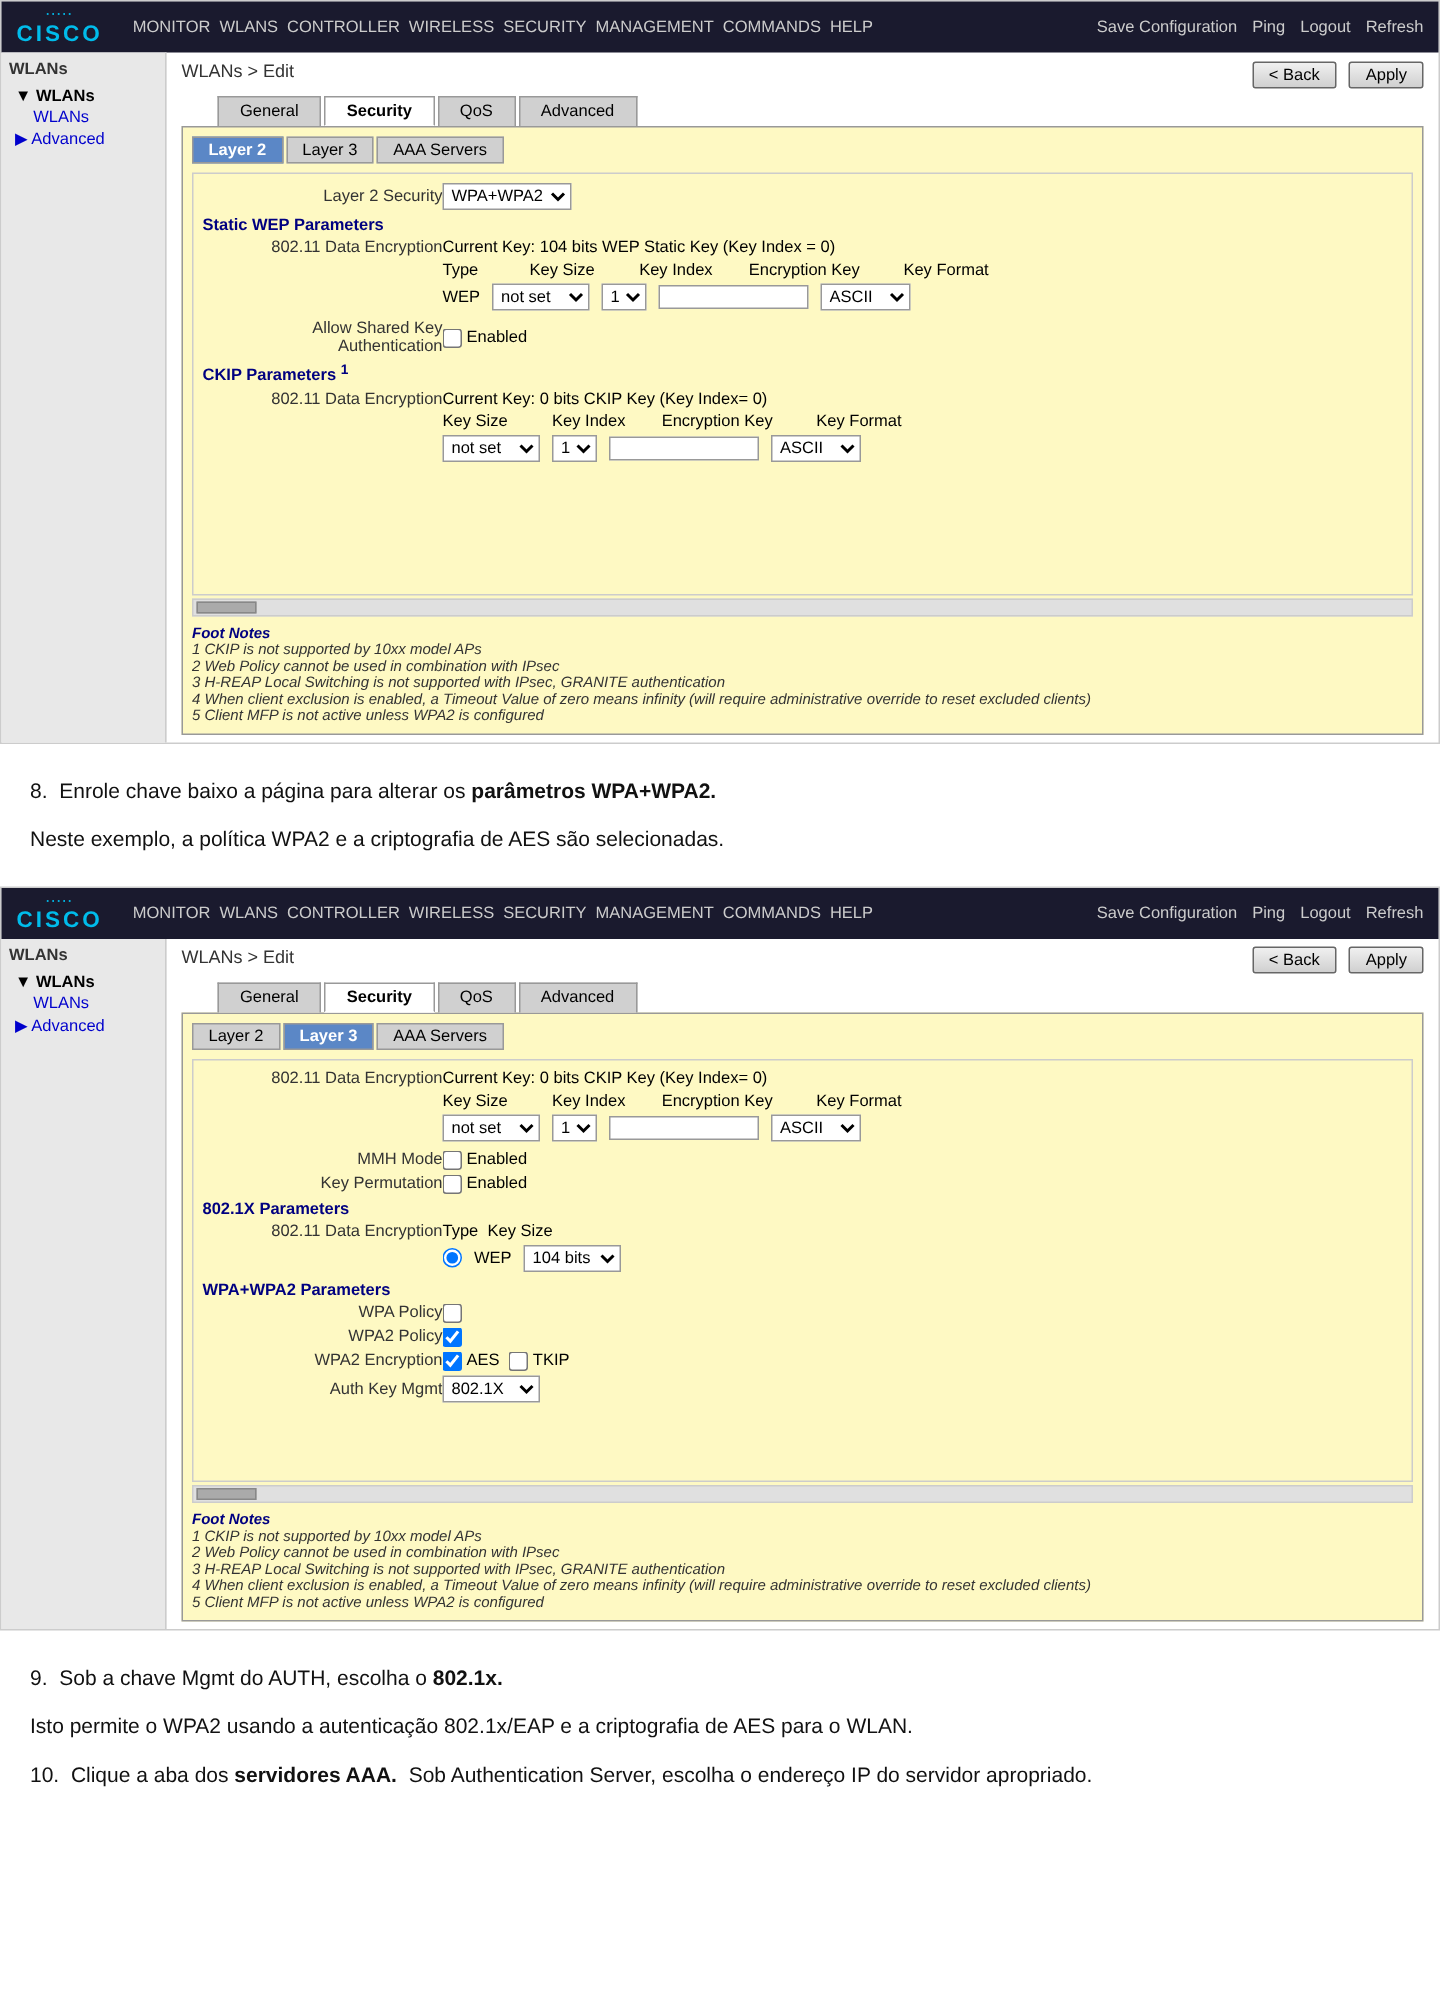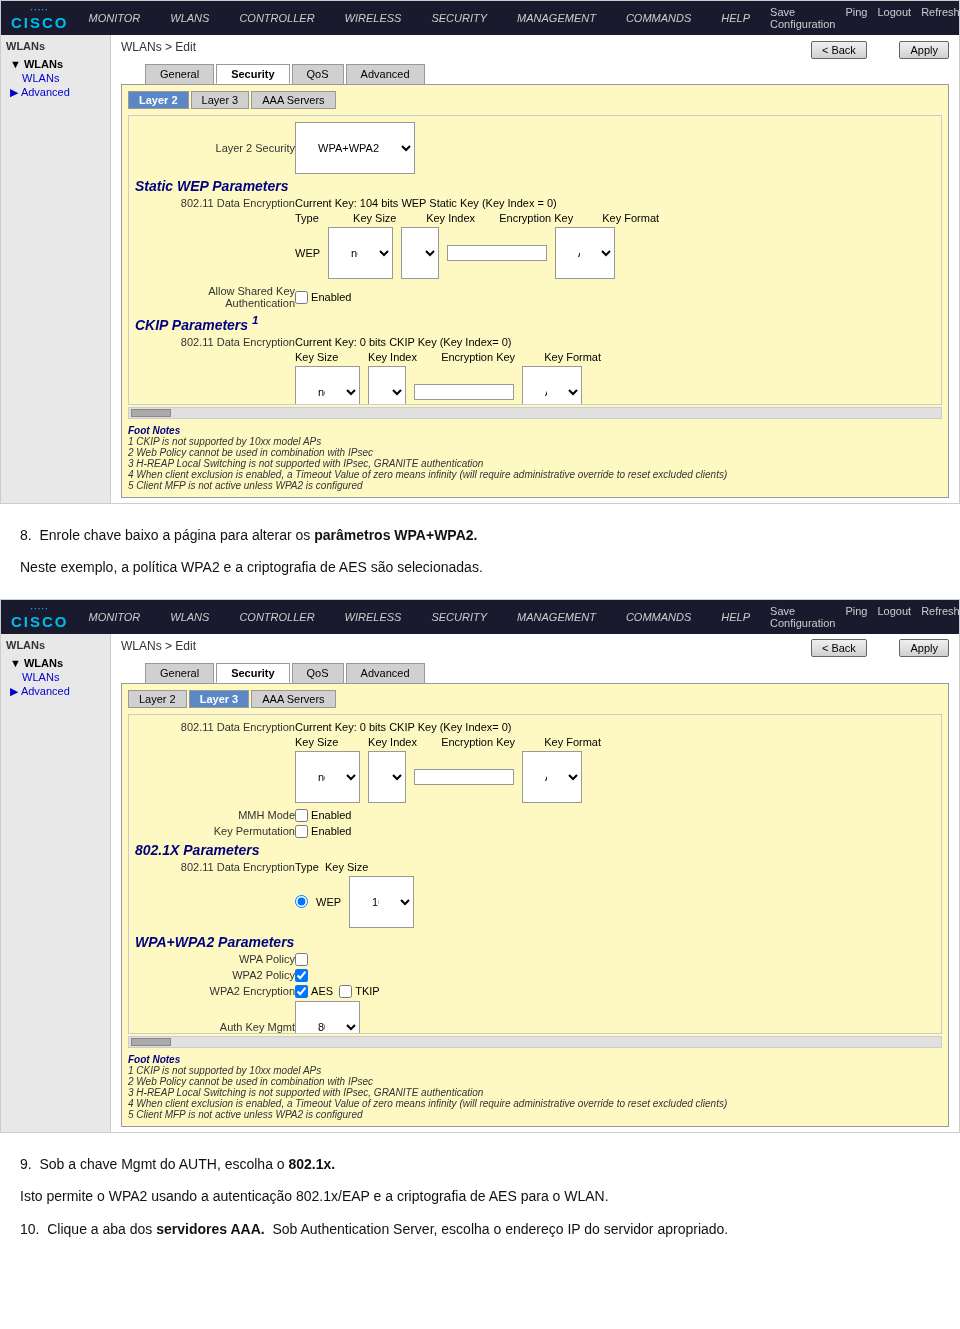--- a/index.html
+++ b/index.html
@@ -27,23 +27,22 @@
       flex-direction: column;
       align-items: center;
     }
     .cisco-logo .dots {
       font-size: 8px;
       letter-spacing: 1px;
       color: #00bceb;
     }
     .cisco-nav {
       display: flex;
-      gap: 30px;
+      gap: 6px;
       flex: 1;
-      font-style: italic;
     }
     .cisco-nav a {
       color: #cccccc;
       text-decoration: none;
       font-size: 11px;
       text-transform: uppercase;
     }
     .cisco-top-links {
       display: flex;
       gap: 10px;
@@ -104,21 +103,20 @@
       margin-bottom: 5px;
     }
 
     .btn {
       padding: 2px 10px;
       font-size: 11px;
       border: 1px solid #666;
       background: linear-gradient(to bottom, #f0f0f0, #d0d0d0);
       cursor: pointer;
       border-radius: 2px;
-      margin-left: 24px;
     }
     .btn-back { margin-right: 5px; }
 
     .tabs-row {
       display: flex;
       gap: 2px;
       margin-bottom: 0;
       margin-left: 24px;
     }
     .tab {
@@ -154,24 +152,23 @@
       cursor: pointer;
     }
     .subtab.active {
       background: #5b87c6;
       color: #ffffff;
       font-weight: bold;
     }
 
     .section-label {
       font-weight: bold;
-      font-size: 14px;
+      font-size: 11px;
       color: #000080;
       margin: 4px 0 3px 0;
-      font-style: italic;
     }
 
     .form-row {
       display: flex;
       align-items: center;
       margin-bottom: 3px;
       font-size: 11px;
     }
     .form-label {
       width: 160px;
@@ -182,21 +179,21 @@
     .form-control {
       font-size: 11px;
       border: 1px solid #999;
       padding: 1px 3px;
       background: #fff;
     }
     .form-select {
       font-size: 11px;
       border: 1px solid #999;
       background: #fff;
-      padding: 18px;
+      padding: 1px;
     }
 
     .inner-panel {
       padding: 6px;
       min-height: 280px;
     }
 
     .checkbox-row {
       display: flex;
       align-items: center;

